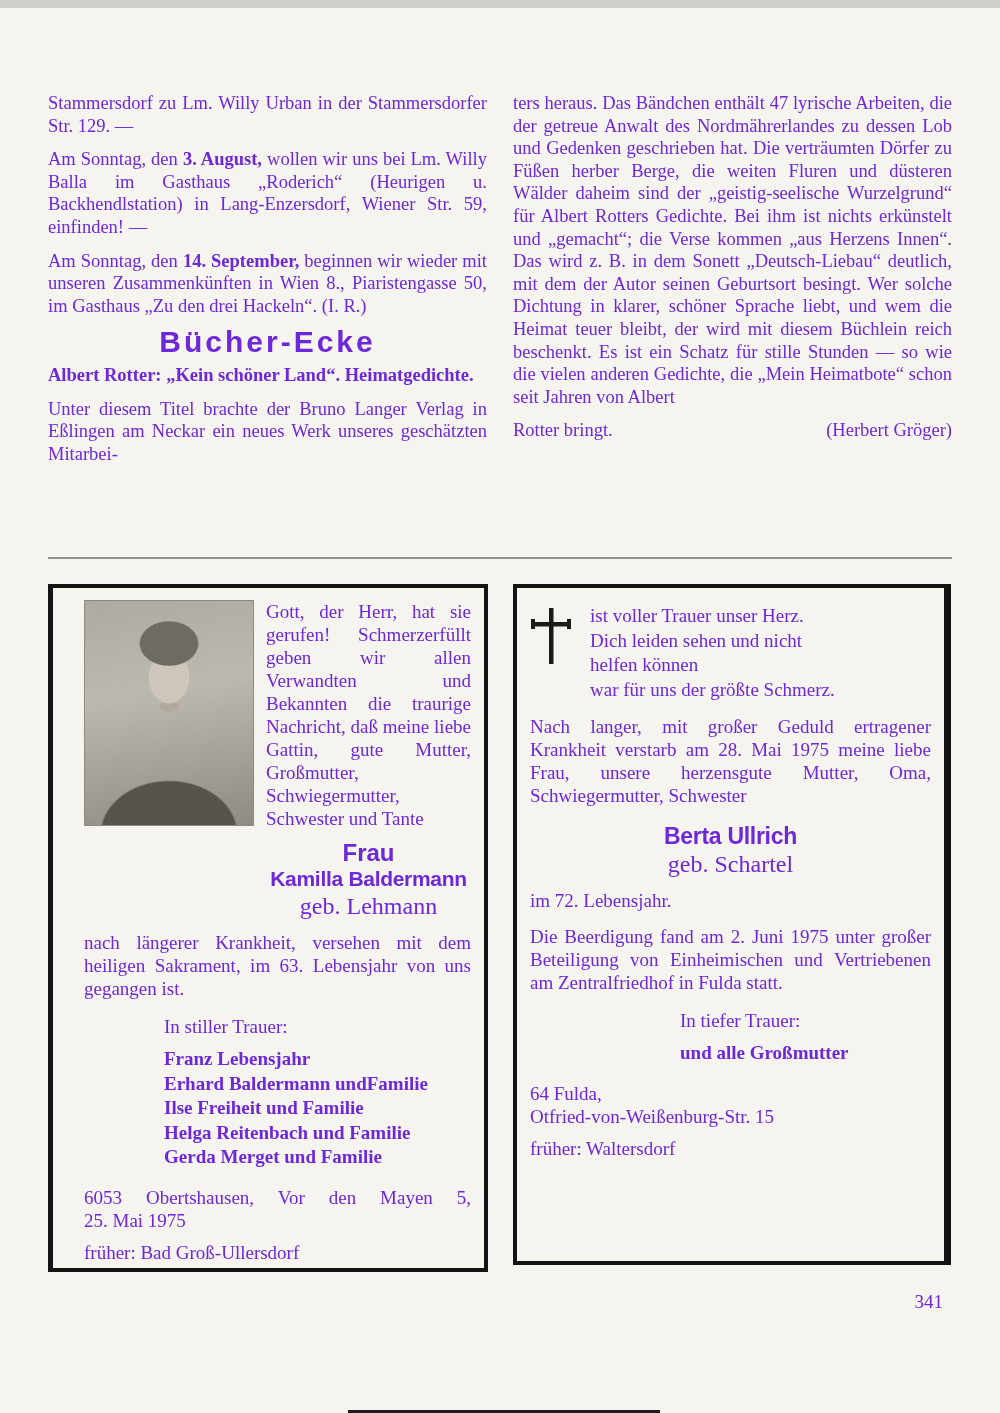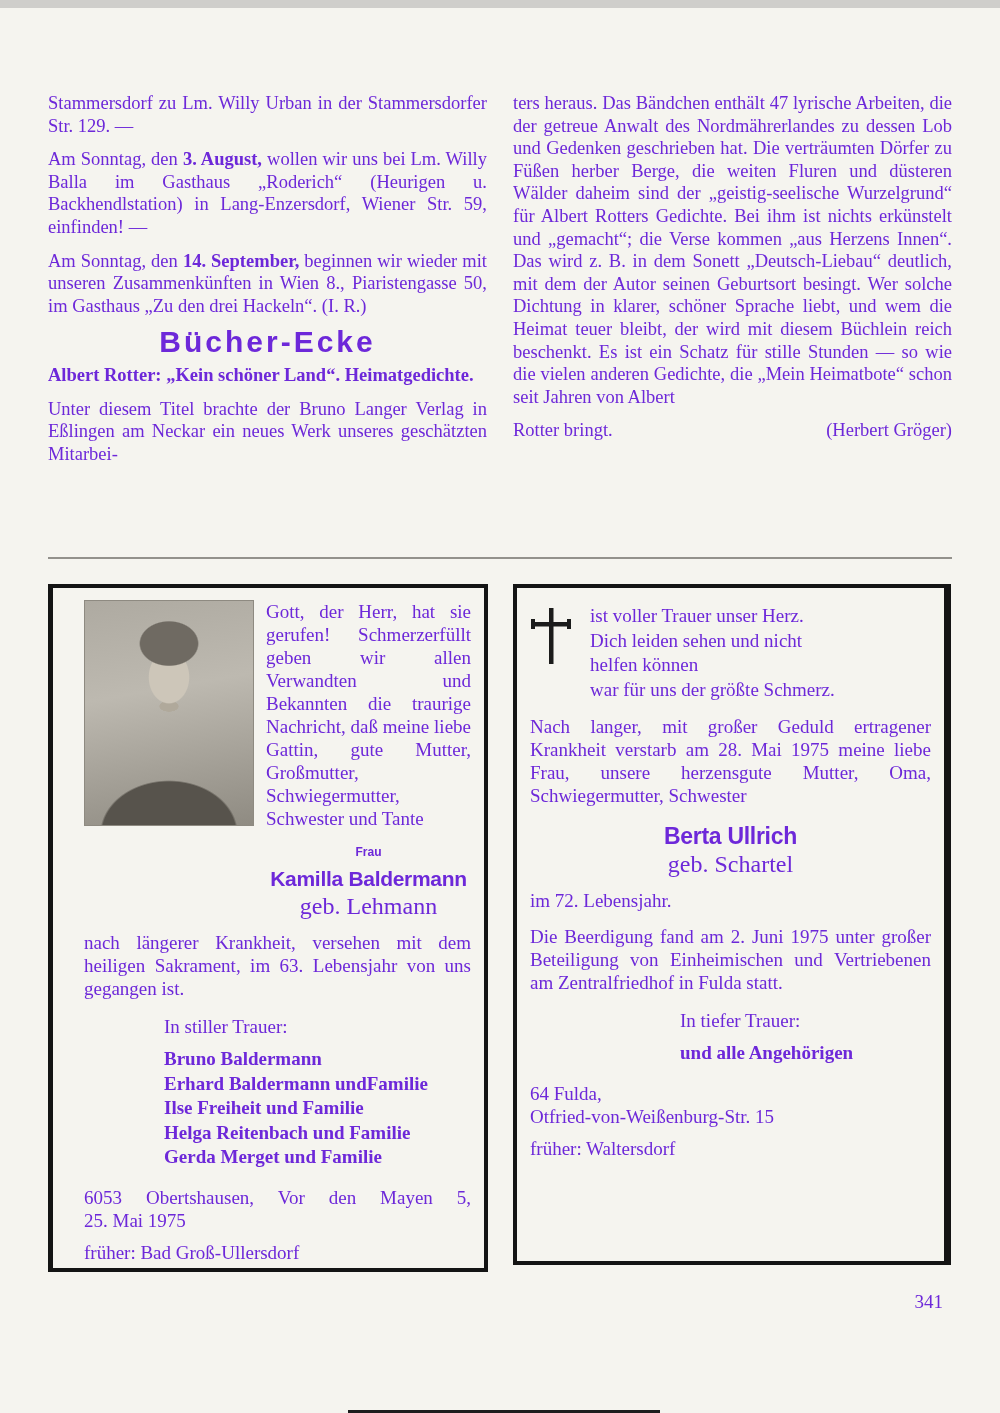--- a/index.html
+++ b/index.html
@@ -52,21 +52,21 @@
       radial-gradient(ellipse 108px 84px at 50% 104%, #57534c 0 62%, rgba(0,0,0,0) 64%),
       linear-gradient(170deg, #aeaaa1 0%, #bdb9b0 40%, #8f8b82 100%);
   }
   .obit-col { flex: 1; min-width: 0; }
   .intro { text-align: justify; hyphens: auto; -webkit-hyphens: auto; }
   .name-block { text-align: center; margin-top: 10px; }
   .nb-title, .nb-name {
     font-family: "Liberation Sans", "DejaVu Sans", sans-serif;
     font-weight: 700;
   }
-  .nb-title { font-size: 12px; line-height: 25px; }
+  .nb-title { font-size: 24px; line-height: 25px; }
   .nb-name  { font-size: 21px; line-height: 27px; letter-spacing: -0.3px; }
   .nb-name-lg { font-size: 23px; }
   .nb-nee { font-size: 24px; margin-top: 3px; }
 
   .obit-body { text-align: justify; margin-top: 13px; hyphens: auto; -webkit-hyphens: auto; }
   .mourn-label { margin-top: 15px; }
   .indent-80  { margin-left: 80px; }
   .indent-150 { margin-left: 150px; }
   .mourners { font-weight: 700; margin-top: 9px; line-height: 24.5px; }
   .address { margin-top: 16px; }
@@ -114,21 +114,21 @@
         <div class="name-block">
           <div class="nb-title">Frau</div>
           <div class="nb-name">Kamilla Baldermann</div>
           <div class="nb-nee">geb. Lehmann</div>
         </div>
       </div>
     </div>
     <p class="obit-body">nach längerer Krankheit, versehen mit dem heiligen Sakrament, im 63. Lebensjahr von uns gegangen ist.</p>
     <div class="mourn-label indent-80">In stiller Trauer:</div>
     <div class="mourners indent-80">
-      <div>Bruno Baldermann</div>
+      <div>Franz Lebensjahr</div>
       <div>Erhard Baldermann undFamilie</div>
       <div>Ilse Freiheit und Familie</div>
       <div>Helga Reitenbach und Familie</div>
       <div>Gerda Merget und Familie</div>
     </div>
     <div class="address">
       <div class="justify-line">6053 Obertshausen, Vor den Mayen 5,</div>
       <div>25. Mai 1975</div>
       <div class="formerly">früher: Bad Groß-Ullersdorf</div>
     </div>
@@ -153,21 +153,21 @@
     </div>
     <p class="obit-body">Nach langer, mit großer Geduld ertragener Krankheit verstarb am 28. Mai 1975 meine liebe Frau, unsere herzensgute Mutter, Oma, Schwiegermutter, Schwester</p>
     <div class="name-block-center">
       <div class="nb-name nb-name-lg">Berta Ullrich</div>
       <div class="nb-nee">geb. Schartel</div>
     </div>
     <p class="obit-body" style="text-align:left;">im 72. Lebensjahr.</p>
     <p class="obit-body">Die Beerdigung fand am 2. Juni 1975 unter großer Beteiligung von Einheimischen und Vertriebenen am Zentralfriedhof in Fulda statt.</p>
     <div class="mourn-label indent-150">In tiefer Trauer:</div>
     <div class="mourners indent-150">
-      <div>und alle Angehörigen</div>
+      <div>und alle Großmutter</div>
     </div>
     <div class="address">
       <div>64 Fulda,</div>
       <div>Otfried-von-Weißenburg-Str. 15</div>
       <div class="formerly">früher: Waltersdorf</div>
     </div>
   </div>
 
   <div class="page-number">341</div>
   <div class="scan-artifact"></div>

